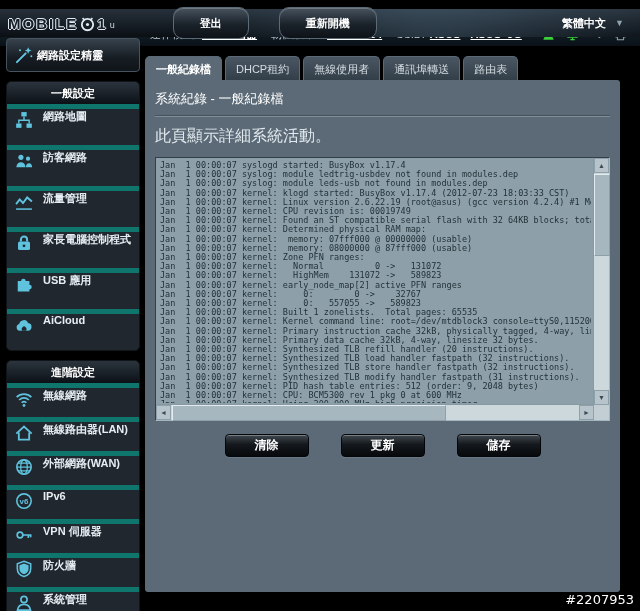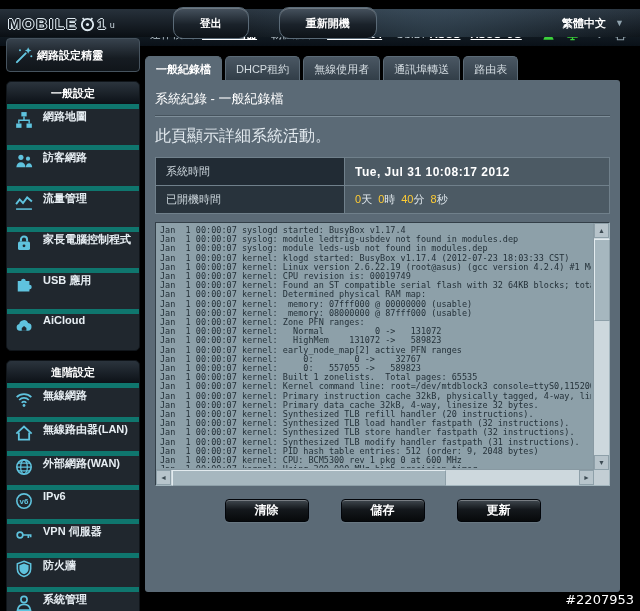--- a/index.html
+++ b/index.html
@@ -304,32 +304,20 @@
       <div class="tab active">一般紀錄檔</div>
       <div class="tab">DHCP租約</div>
       <div class="tab">無線使用者</div>
       <div class="tab">通訊埠轉送</div>
       <div class="tab">路由表</div>
     </div>
   <div id="panel">
     <div id="panel-title">系統紀錄 - 一般紀錄檔</div>
     <div class="divider"></div>
     <div id="panel-desc">此頁顯示詳細系統活動。</div>
-    <table class="info-table">
-      <tbody>
-          <tr>
-        <td class="lbl">系統時間</td>
-        <td class="val" id="system-time-value">Tue, Jul 31 10:08:17 2012</td>
-      </tr>
-      <tr>
-        <td class="lbl">已開機時間</td>
-        <td class="val" id="uptime-value"><span class="num">0</span><span class="unit">天</span><span class="num">0</span><span class="unit">時</span><span class="num">40</span><span class="unit">分</span><span class="num">8</span><span class="unit">秒</span></td>
-      </tr>
-    </tbody>
-      </table>
     <div id="log-box">
       <pre id="log-pre">Jan  1 00:00:07 syslogd started: BusyBox v1.17.4
 Jan  1 00:00:07 syslog: module ledtrig-usbdev not found in modules.dep
 Jan  1 00:00:07 syslog: module leds-usb not found in modules.dep
 Jan  1 00:00:07 kernel: klogd started: BusyBox v1.17.4 (2012-07-23 18:03:33 CST)
 Jan  1 00:00:07 kernel: Linux version 2.6.22.19 (root@asus) (gcc version 4.2.4) #1 Mon Jul 23 18:27:45 CST 2012
 Jan  1 00:00:07 kernel: CPU revision is: 00019749
 Jan  1 00:00:07 kernel: Found an ST compatible serial flash with 32 64KB blocks; total size 2MB
 Jan  1 00:00:07 kernel: Determined physical RAM map:
 Jan  1 00:00:07 kernel:  memory: 07fff000 @ 00000000 (usable)
@@ -358,19 +346,19 @@
       </div>
       <div class="hscroll">
         <div class="sb-btn left">◄</div>
         <div class="hthumb"></div>
         <div class="sb-btn right">►</div>
       </div>
       <div class="corner"></div>
     </div>
     <div id="btn-row">
         <button class="action-btn">清除</button>
+        <button class="action-btn">更新</button>
         <button class="action-btn">儲存</button>
-        <button class="action-btn">更新</button>
       </div>
   </div>
 </div>
 
 <div id="footer-mark">#2207953</div>
 
 </body></html>

